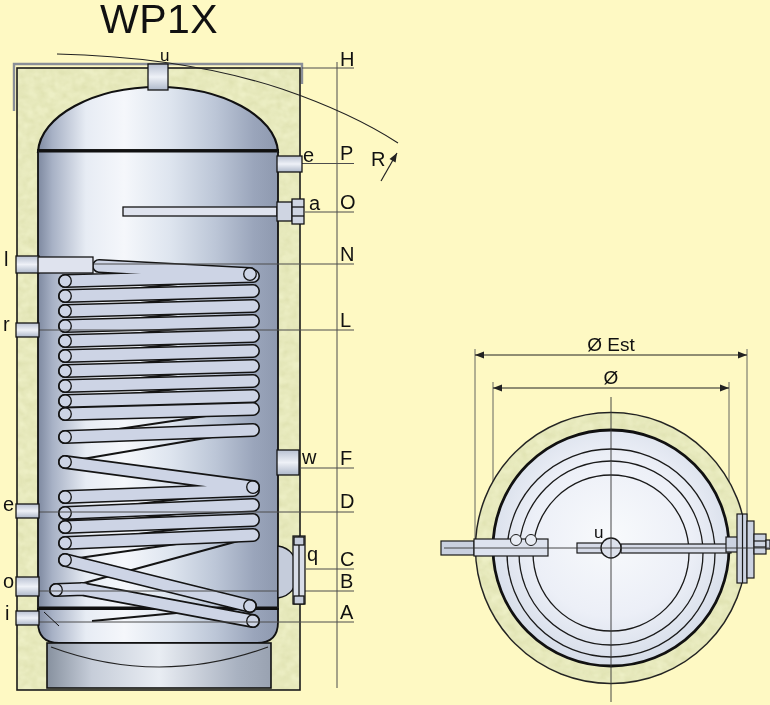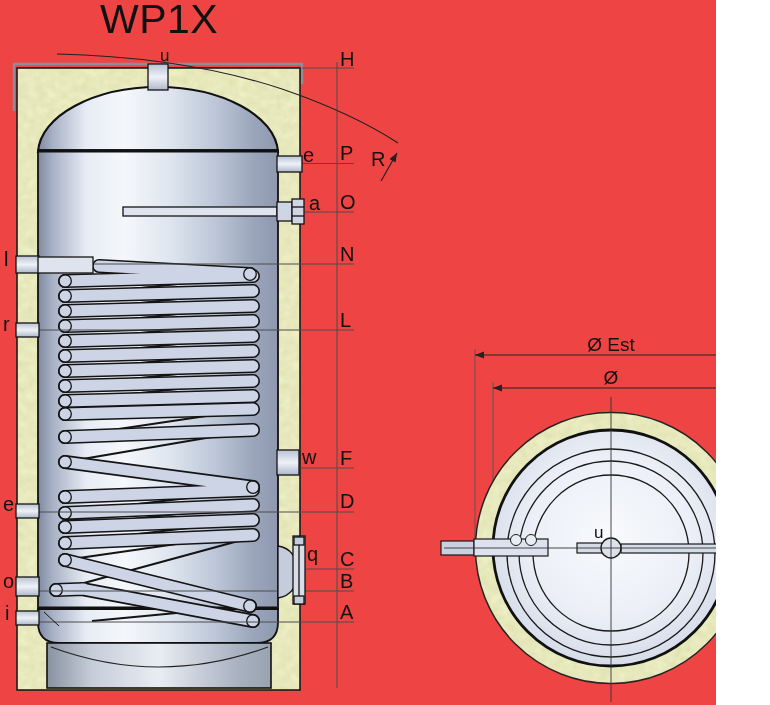--- a/index.html
+++ b/index.html
@@ -1,16 +1,16 @@
 <!DOCTYPE html>
 <html><head>
 <meta charset="utf-8">
 <style>
   html,body{margin:0;padding:0;background:#ffffff;}
-  .stage{position:relative;width:716px;height:705px;background:#ef4444;overflow:hidden;}
+  .stage{position:relative;width:770px;height:705px;background:#fef9c3;overflow:hidden;}
   svg{display:block;}
   text{font-family:"Liberation Sans","DejaVu Sans",sans-serif;fill:#111;}
   .lbl{font-size:20px;}
   .lbl-sm{font-size:17px;}
   .lbl-dim{font-size:19px;}
   .title{font-size:41px;font-weight:500;letter-spacing:0.5px;}
   .leader{stroke:#4d4d4d;stroke-width:1;}
   .extline{stroke:#555;stroke-width:0.9;}
   .dimline{stroke:#222;stroke-width:1;}
   .centerline{stroke:#333;stroke-width:0.9;}

